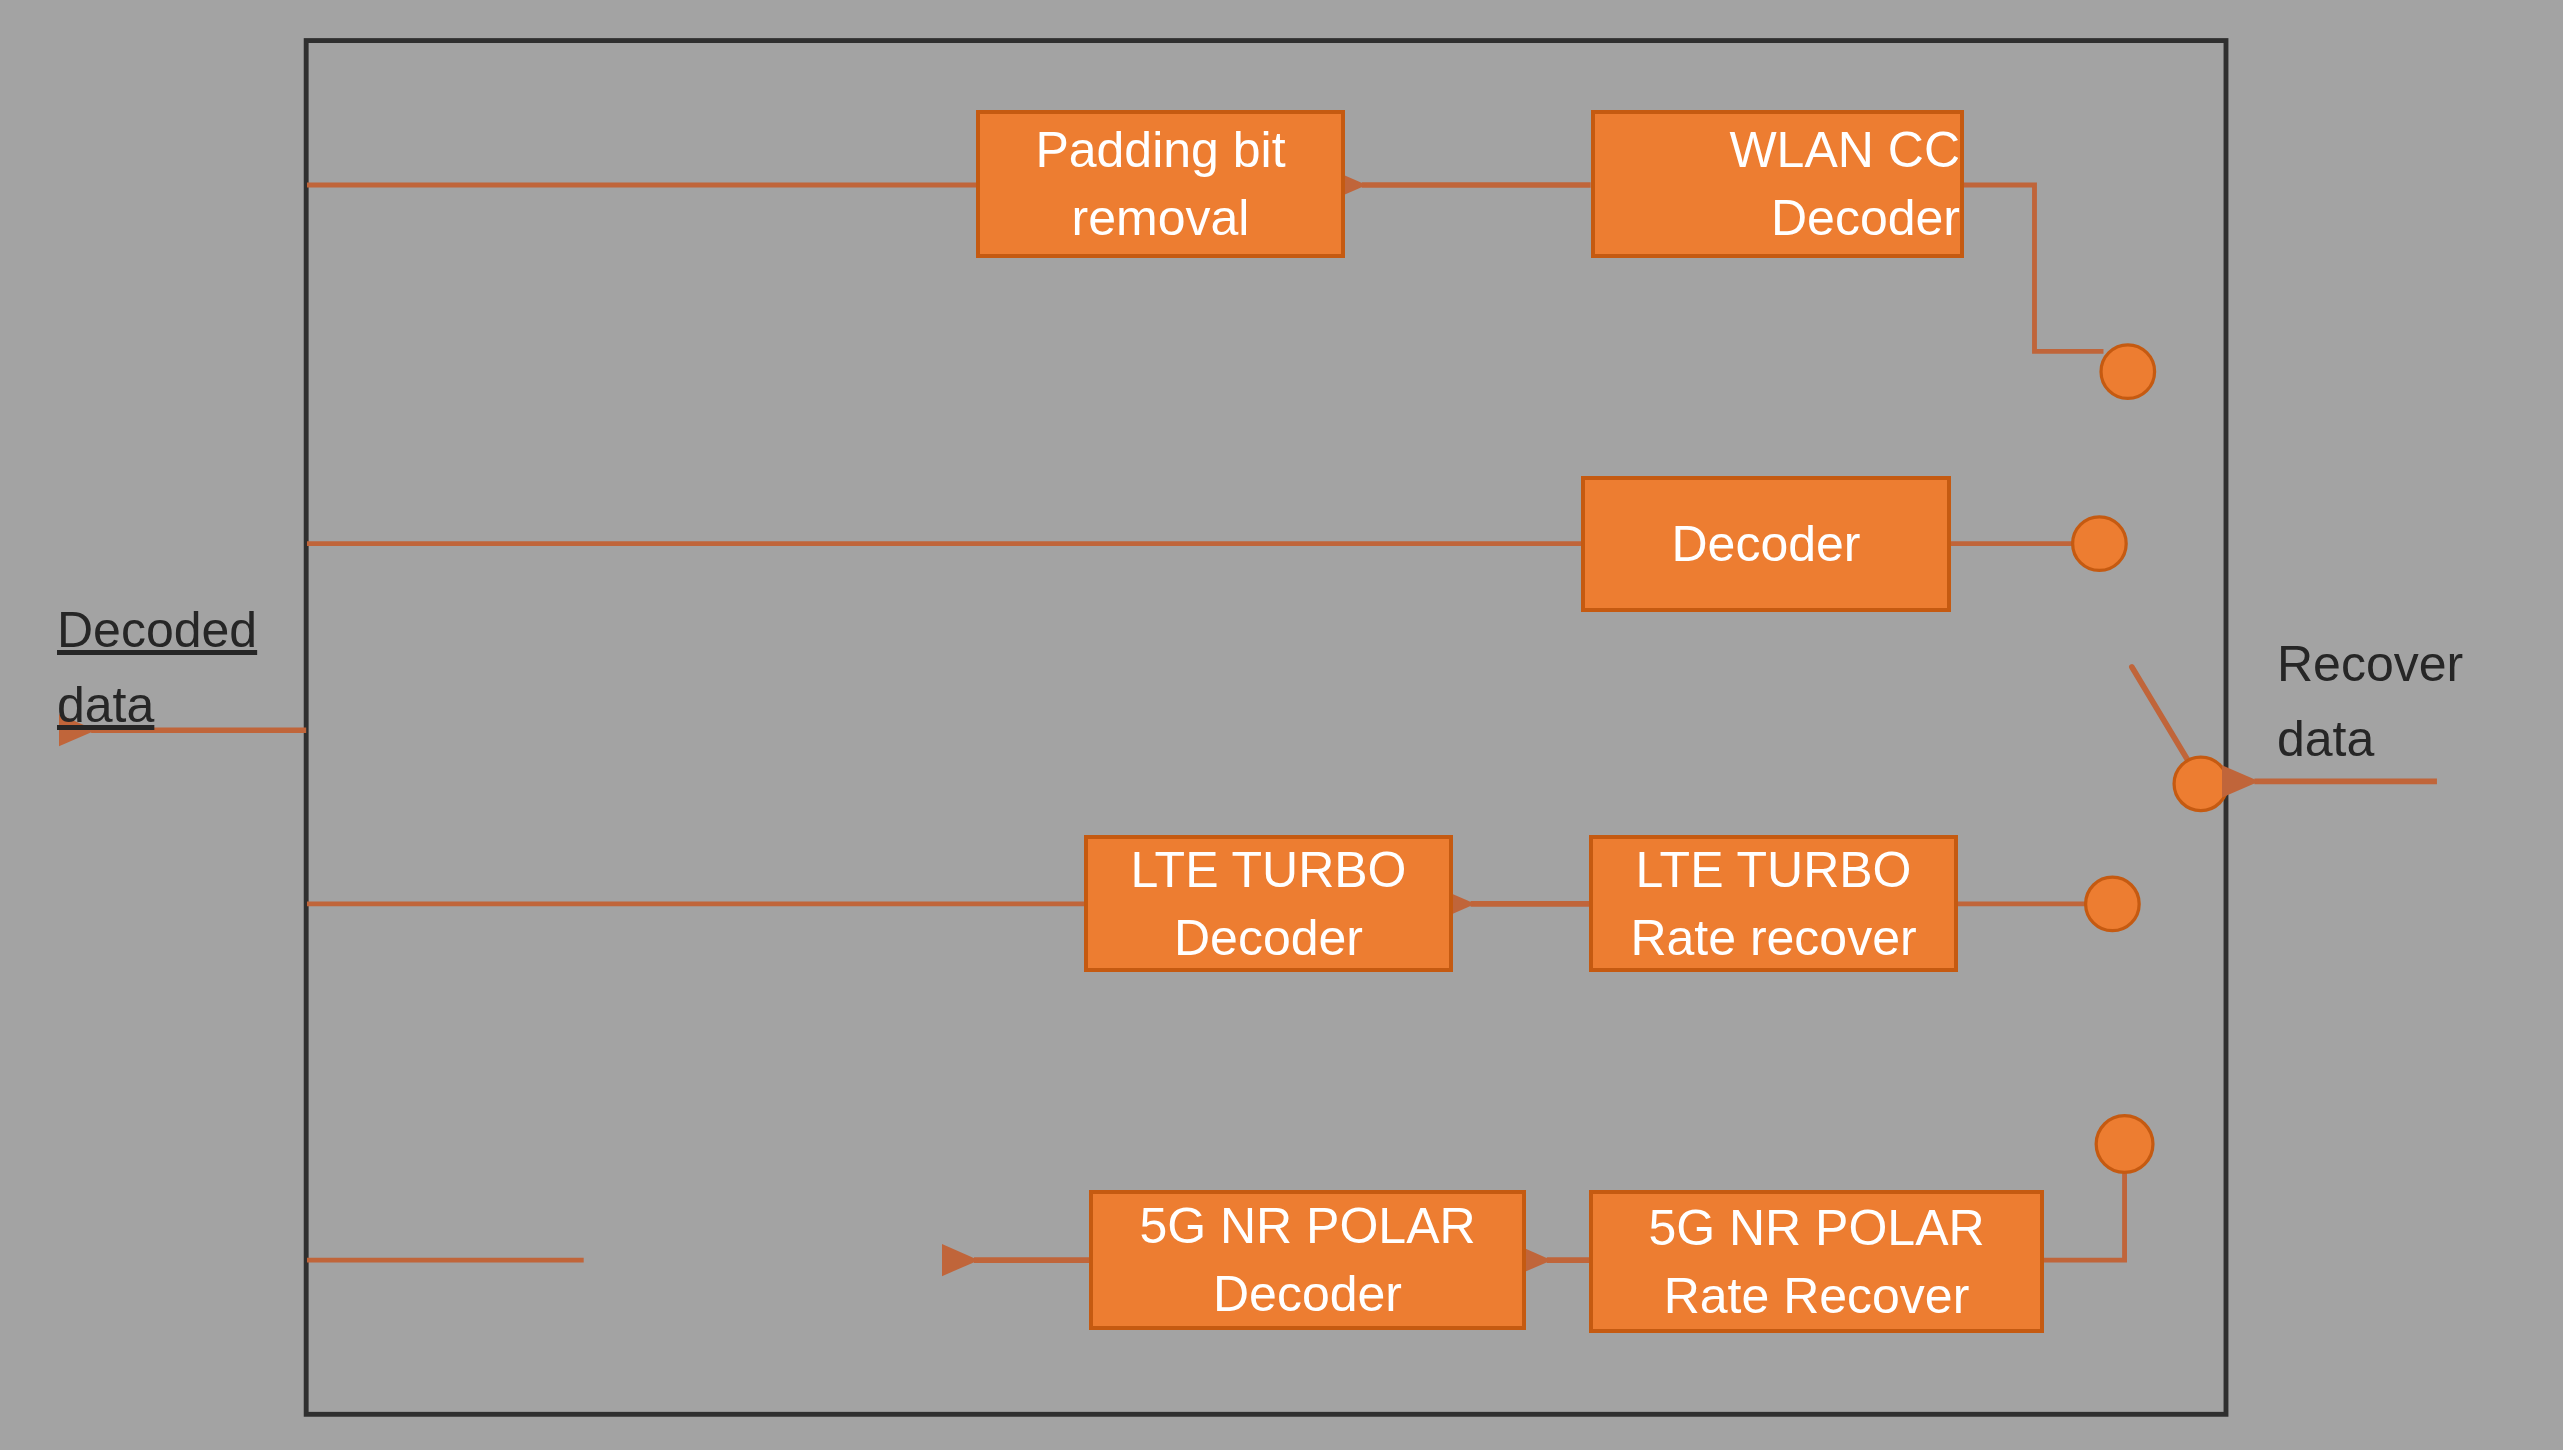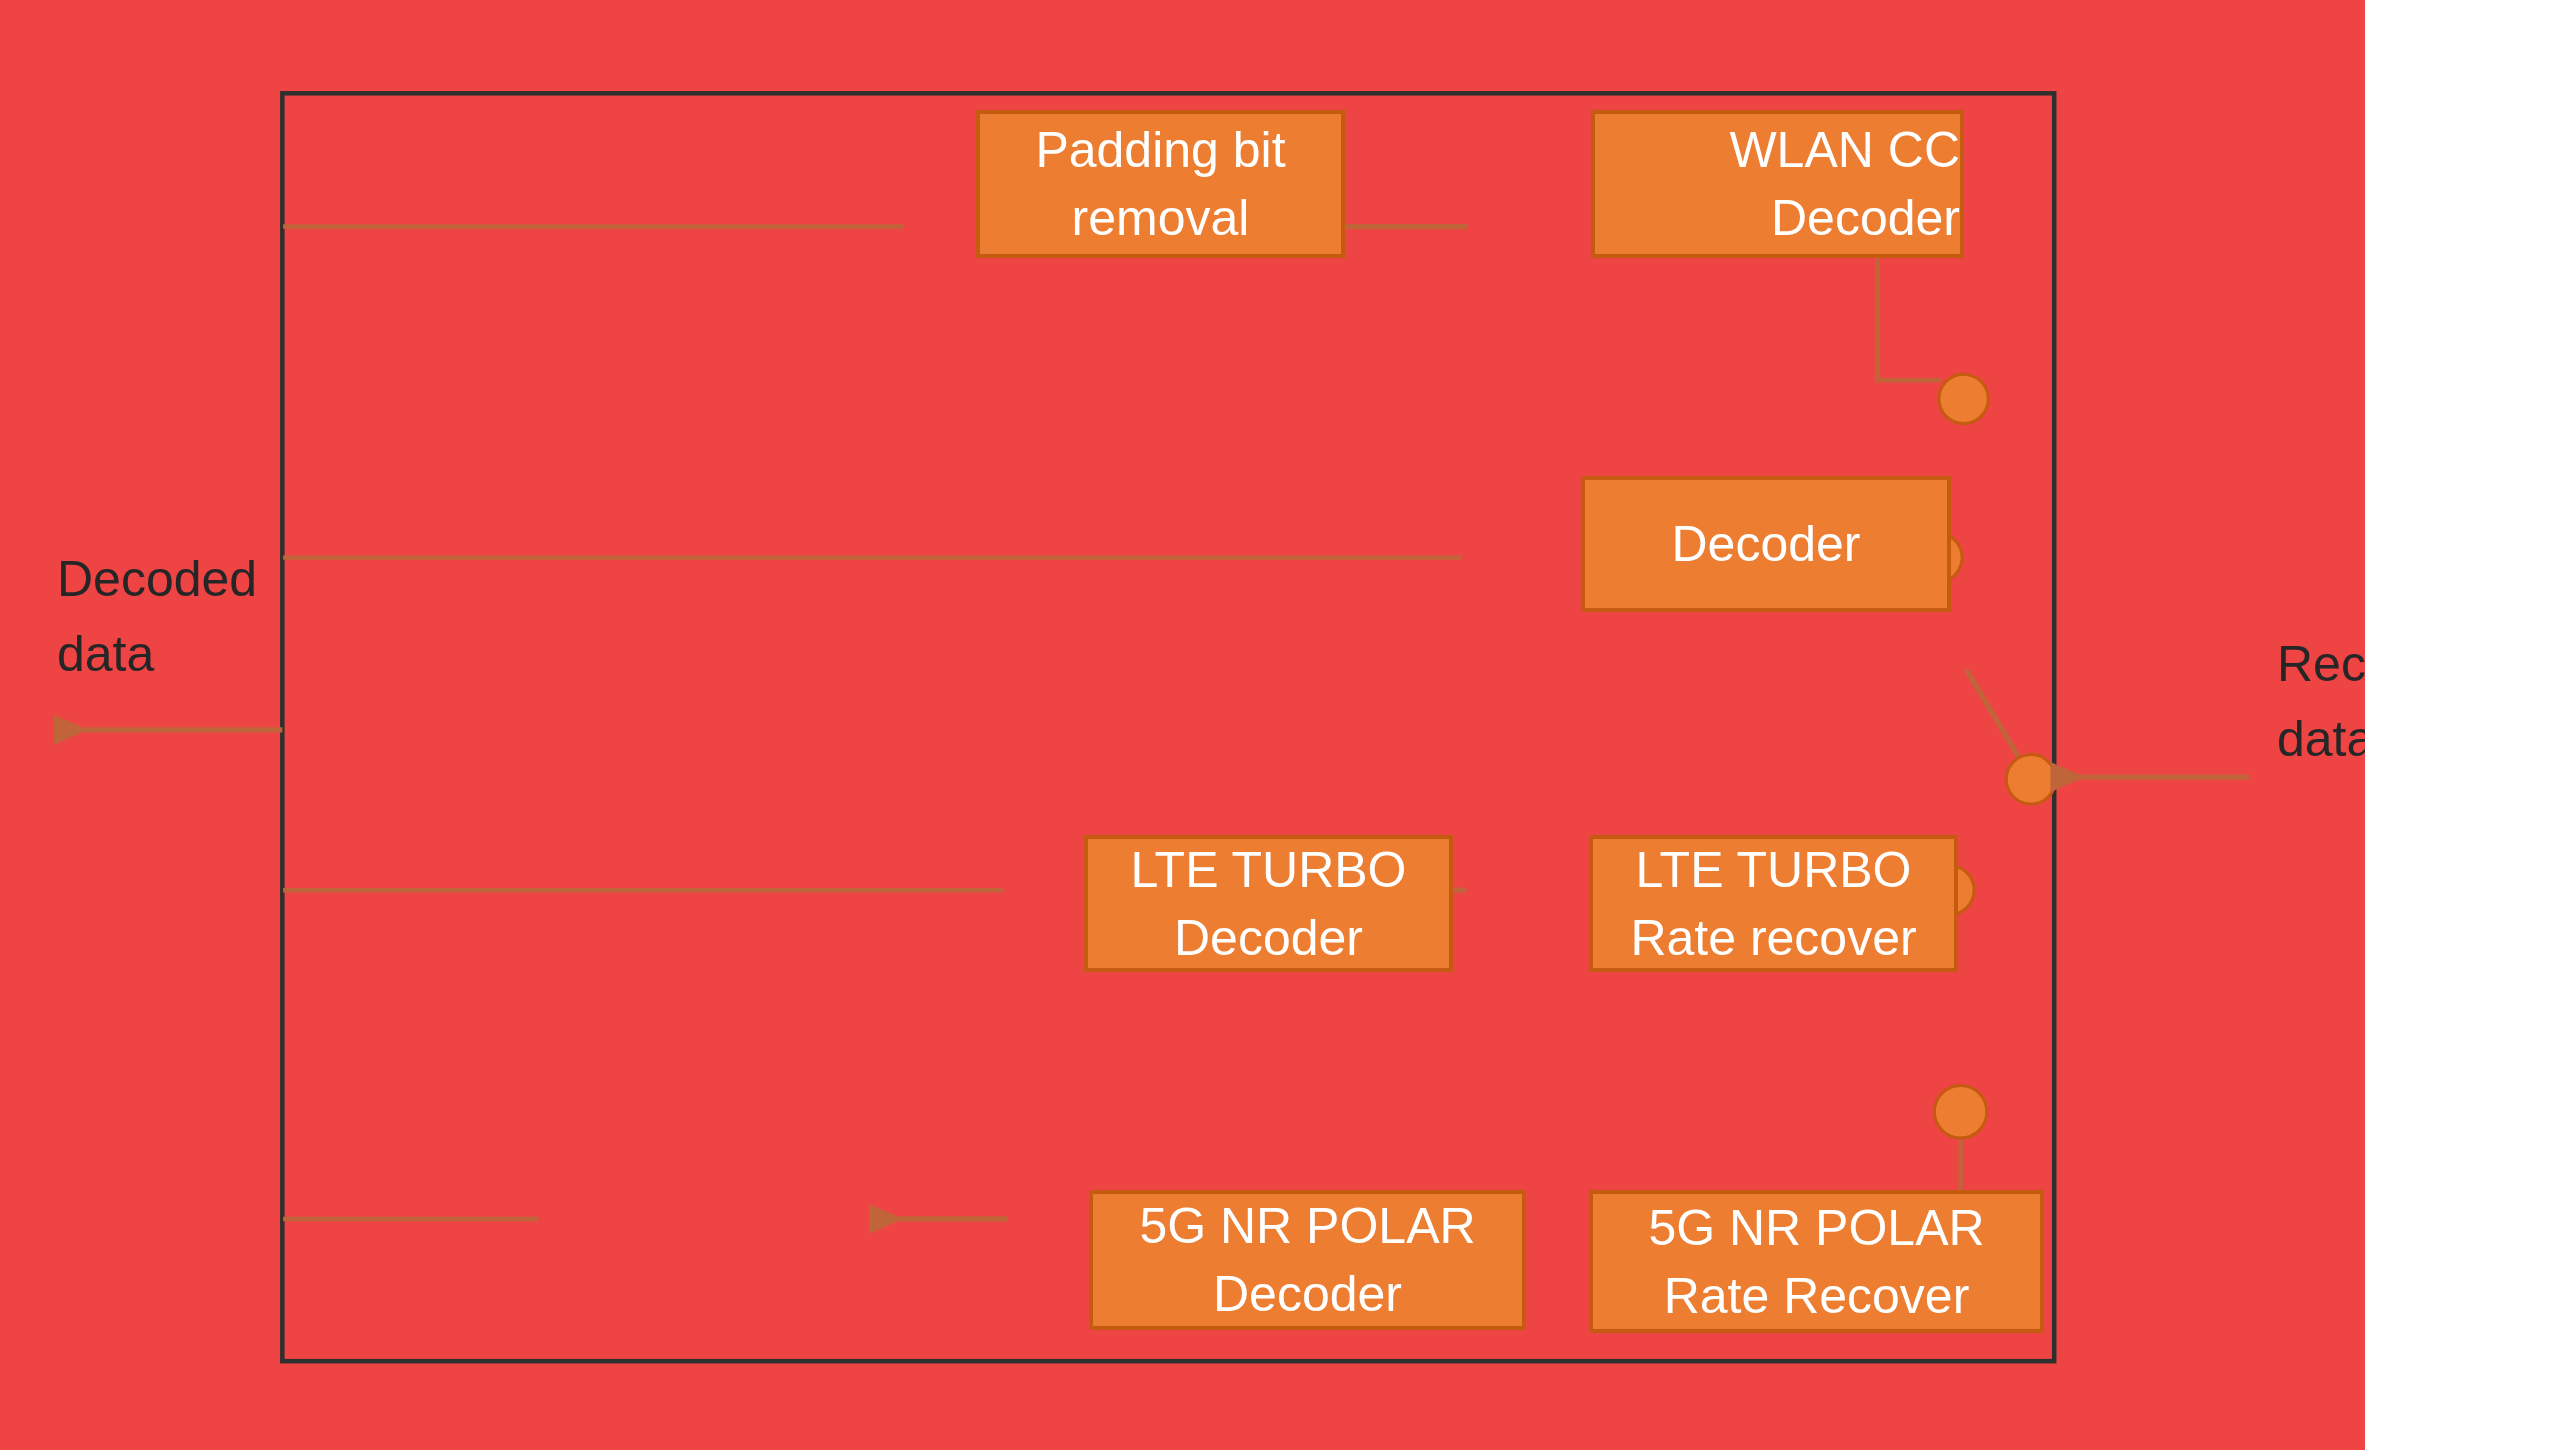--- a/index.html
+++ b/index.html
@@ -1,19 +1,19 @@
 <!DOCTYPE html>
 <html style="--box-fill: #ed7d31; --box-border: #c55a11; --box-text: #ffffff; --connector: #c0653a; --frame: #2f2f2f; --label: #262626;font-size:13px"><head>
 <meta charset="utf-8">
 <style>
   html,body{margin:0;padding:0;background:#ffffff;}
   .stage{
     position:relative;
-    width:2365px;height:1450px;
-    background:#ef4444;
+    width:2563px;height:1450px;
+    background:#a3a3a3;
     font-family:"Liberation Sans", sans-serif;
     overflow:hidden;
   }
   .layer{position:absolute;left:0;top:0;width:100%;height:100%;}
 
   
   .frame{fill:none;stroke:var(--frame,#2f2f2f);stroke-width:6;}
   .connector{fill:none;stroke:var(--connector,#c0653a);stroke-width:6;}
   .arrow{fill:none;stroke:var(--connector,#c0653a);stroke-width:7;}
   .contact{fill:var(--box-fill,#ed7d31);stroke:var(--box-border,#c55a11);stroke-width:4;}
@@ -109,20 +109,20 @@
   <div class="block" style="left:1089px;top:1190px;width:437px;height:140px;">
     <span>5G NR POLAR</span>
     <span>Decoder</span>
   </div>
 
   <div class="block" style="left:1589px;top:1190px;width:455px;height:143px;">
     <span>5G NR POLAR</span>
     <span>Rate Recover</span>
   </div>
 
-  <div class="ext-label" style="left:57px;top:542px;">Decoded
+  <div class="ext-label" style="left:57px;top:593px;text-decoration:underline;">Decoded
 data</div>
 
   <div class="ext-label" style="left:2277px;top:627px;">Recover
 data</div>
 
 </div>
 
 
 </body></html>

